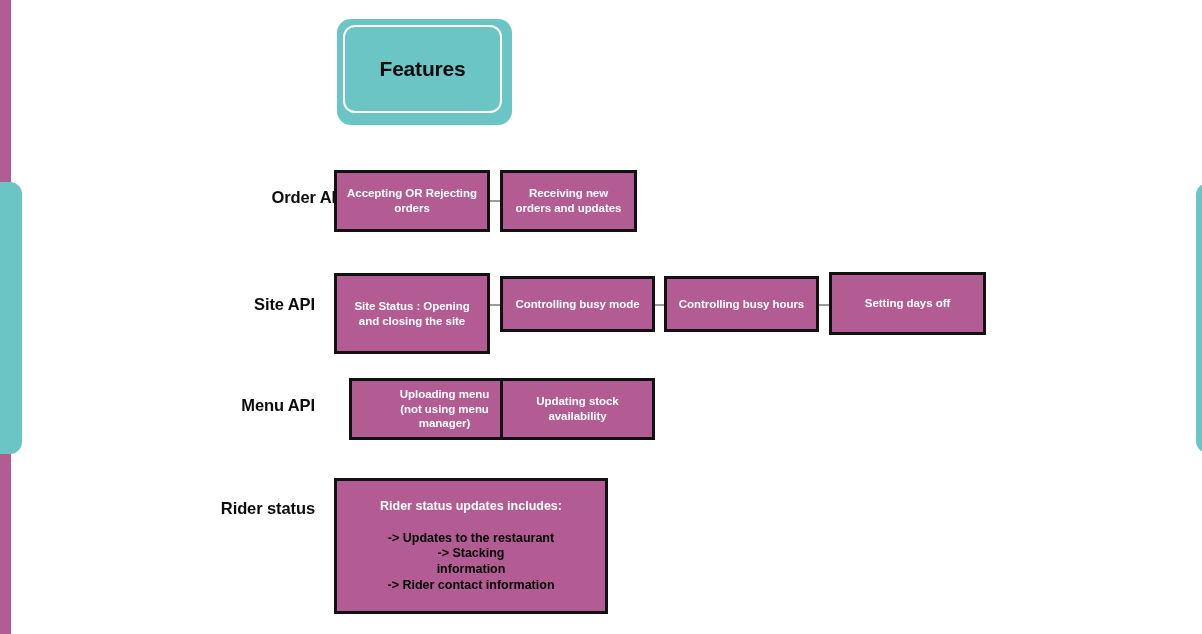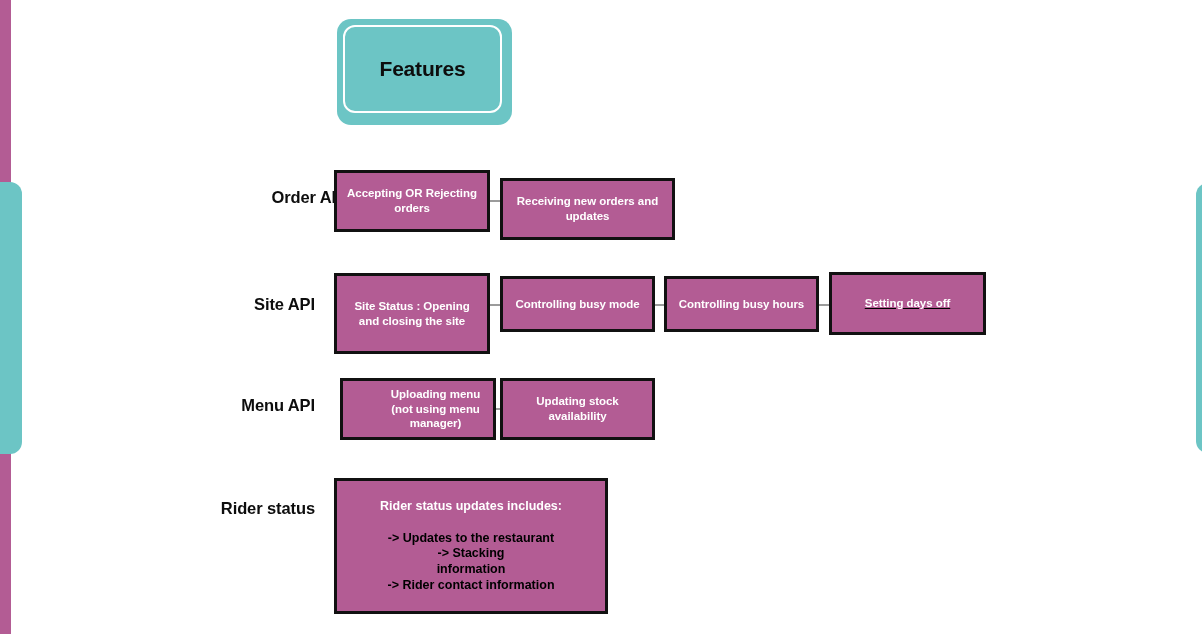--- a/index.html
+++ b/index.html
@@ -165,52 +165,52 @@
   </div>
 
   <div class="row" style="top:170px;height:62px;padding-left:32px;">
     <div class="row-label" style="top:18px;">Order API</div>
 
     <div class="connector" style="left:487px;top:30px;width:16px;"></div>
 
     <div class="node" style="left:334px;top:0px;width:156px;height:62px;">
       <span class="node-text">Accepting OR Rejecting orders</span>
     </div>
-    <div class="node" style="left:500px;top:0px;width:175px;height:62px;margin-top:8px;">
+    <div class="node" style="left:500px;top:0px;width:137px;height:62px;">
       <span class="node-text">Receiving new orders and updates</span>
     </div>
   </div>
 
   <div class="row" style="top:275px;height:60px;">
     <div class="row-label" style="top:20px;">Site API</div>
 
     <div class="connector" style="left:487px;top:29px;width:16px;"></div>
     <div class="connector" style="left:651px;top:29px;width:16px;"></div>
     <div class="connector" style="left:816px;top:29px;width:16px;"></div>
 
     <div class="node" style="left:334px;top:-2px;width:156px;height:81px;">
       <span class="node-text">Site Status : Opening and closing the site</span>
     </div>
     <div class="node" style="left:500px;top:1px;width:155px;height:56px;">
       <span class="node-text">Controlling busy mode</span>
     </div>
     <div class="node" style="left:664px;top:1px;width:155px;height:56px;">
       <span class="node-text">Controlling busy hours</span>
     </div>
-    <div class="node" style="left:829px;top:-3px;width:157px;height:63px;text-decoration:underline;">
+    <div class="node" style="left:829px;top:-3px;width:157px;height:63px;">
       <span class="node-text">Setting days off</span>
     </div>
   </div>
 
   <div class="row" style="top:378px;height:62px;">
     <div class="row-label" style="top:18px;">Menu API</div>
 
     <div class="connector" style="left:487px;top:30px;width:16px;"></div>
 
-    <div class="node" style="left:340px;top:0px;width:156px;height:62px;padding-left:43px;">
+    <div class="node" style="left:349px;top:0px;width:156px;height:62px;padding-left:43px;">
       <span class="node-text">Uploading menu (not using menu manager)</span>
     </div>
     <div class="node" style="left:500px;top:0px;width:155px;height:62px;">
       <span class="node-text">Updating stock availability</span>
     </div>
   </div>
 
   <div class="row" style="top:478px;height:136px;">
     <div class="row-label" style="top:21px;">Rider status</div>
 

